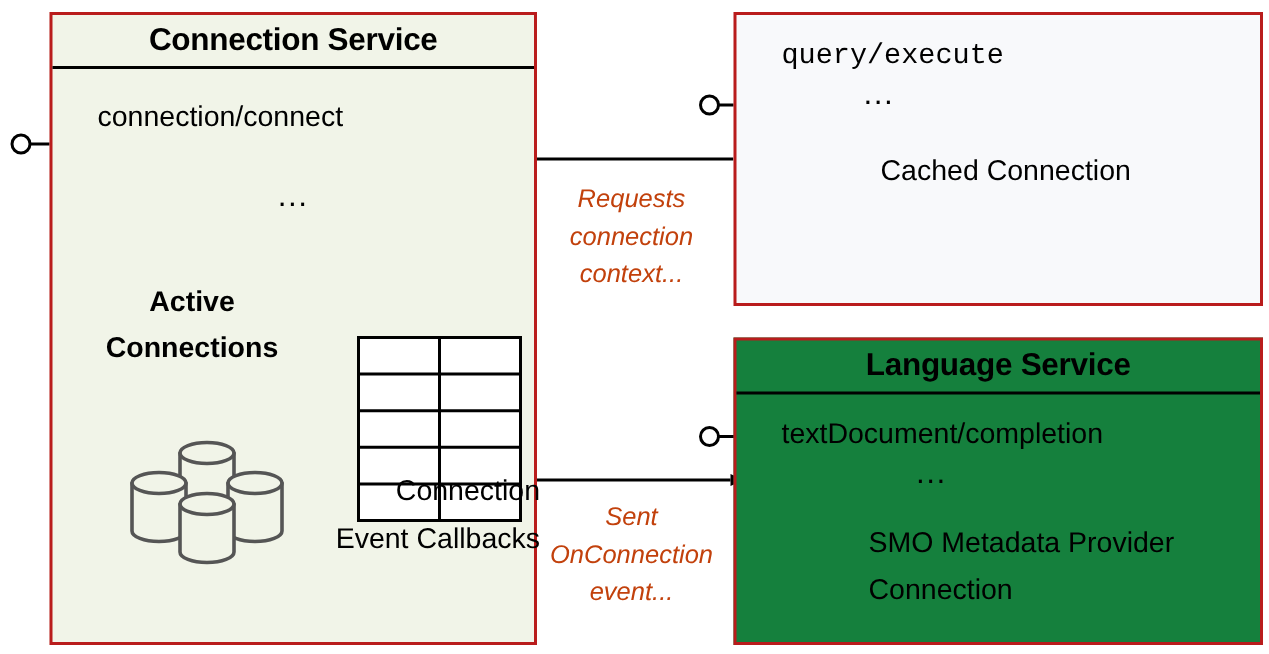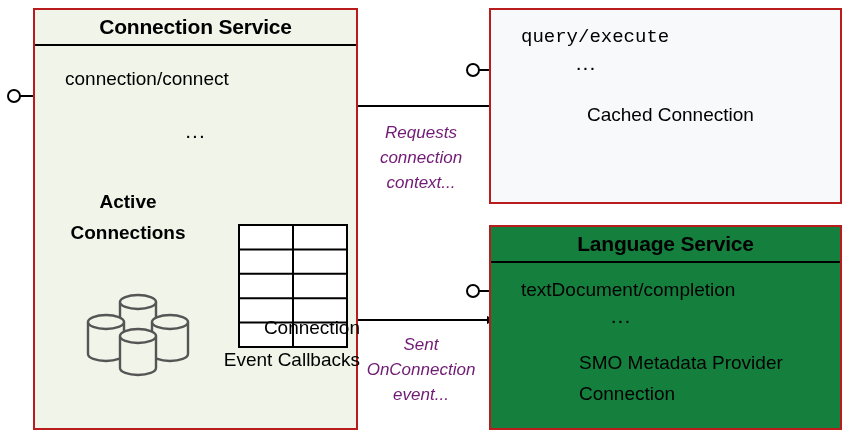--- a/index.html
+++ b/index.html
@@ -149,21 +149,21 @@
     line-height: 31px;
     white-space: normal;
   }
 
   
   .edge-label {
     position: absolute;
     font-style: italic;
     font-size: 17px;
     line-height: 25px;
-    color: #701a75;
+    color: #c2410c;
     text-align: center;
   }
   #label-requests {
     left: 362px;
     top: 120px;
     width: 118px;
   }
   #label-sent {
     left: 360px;
     top: 332px;

